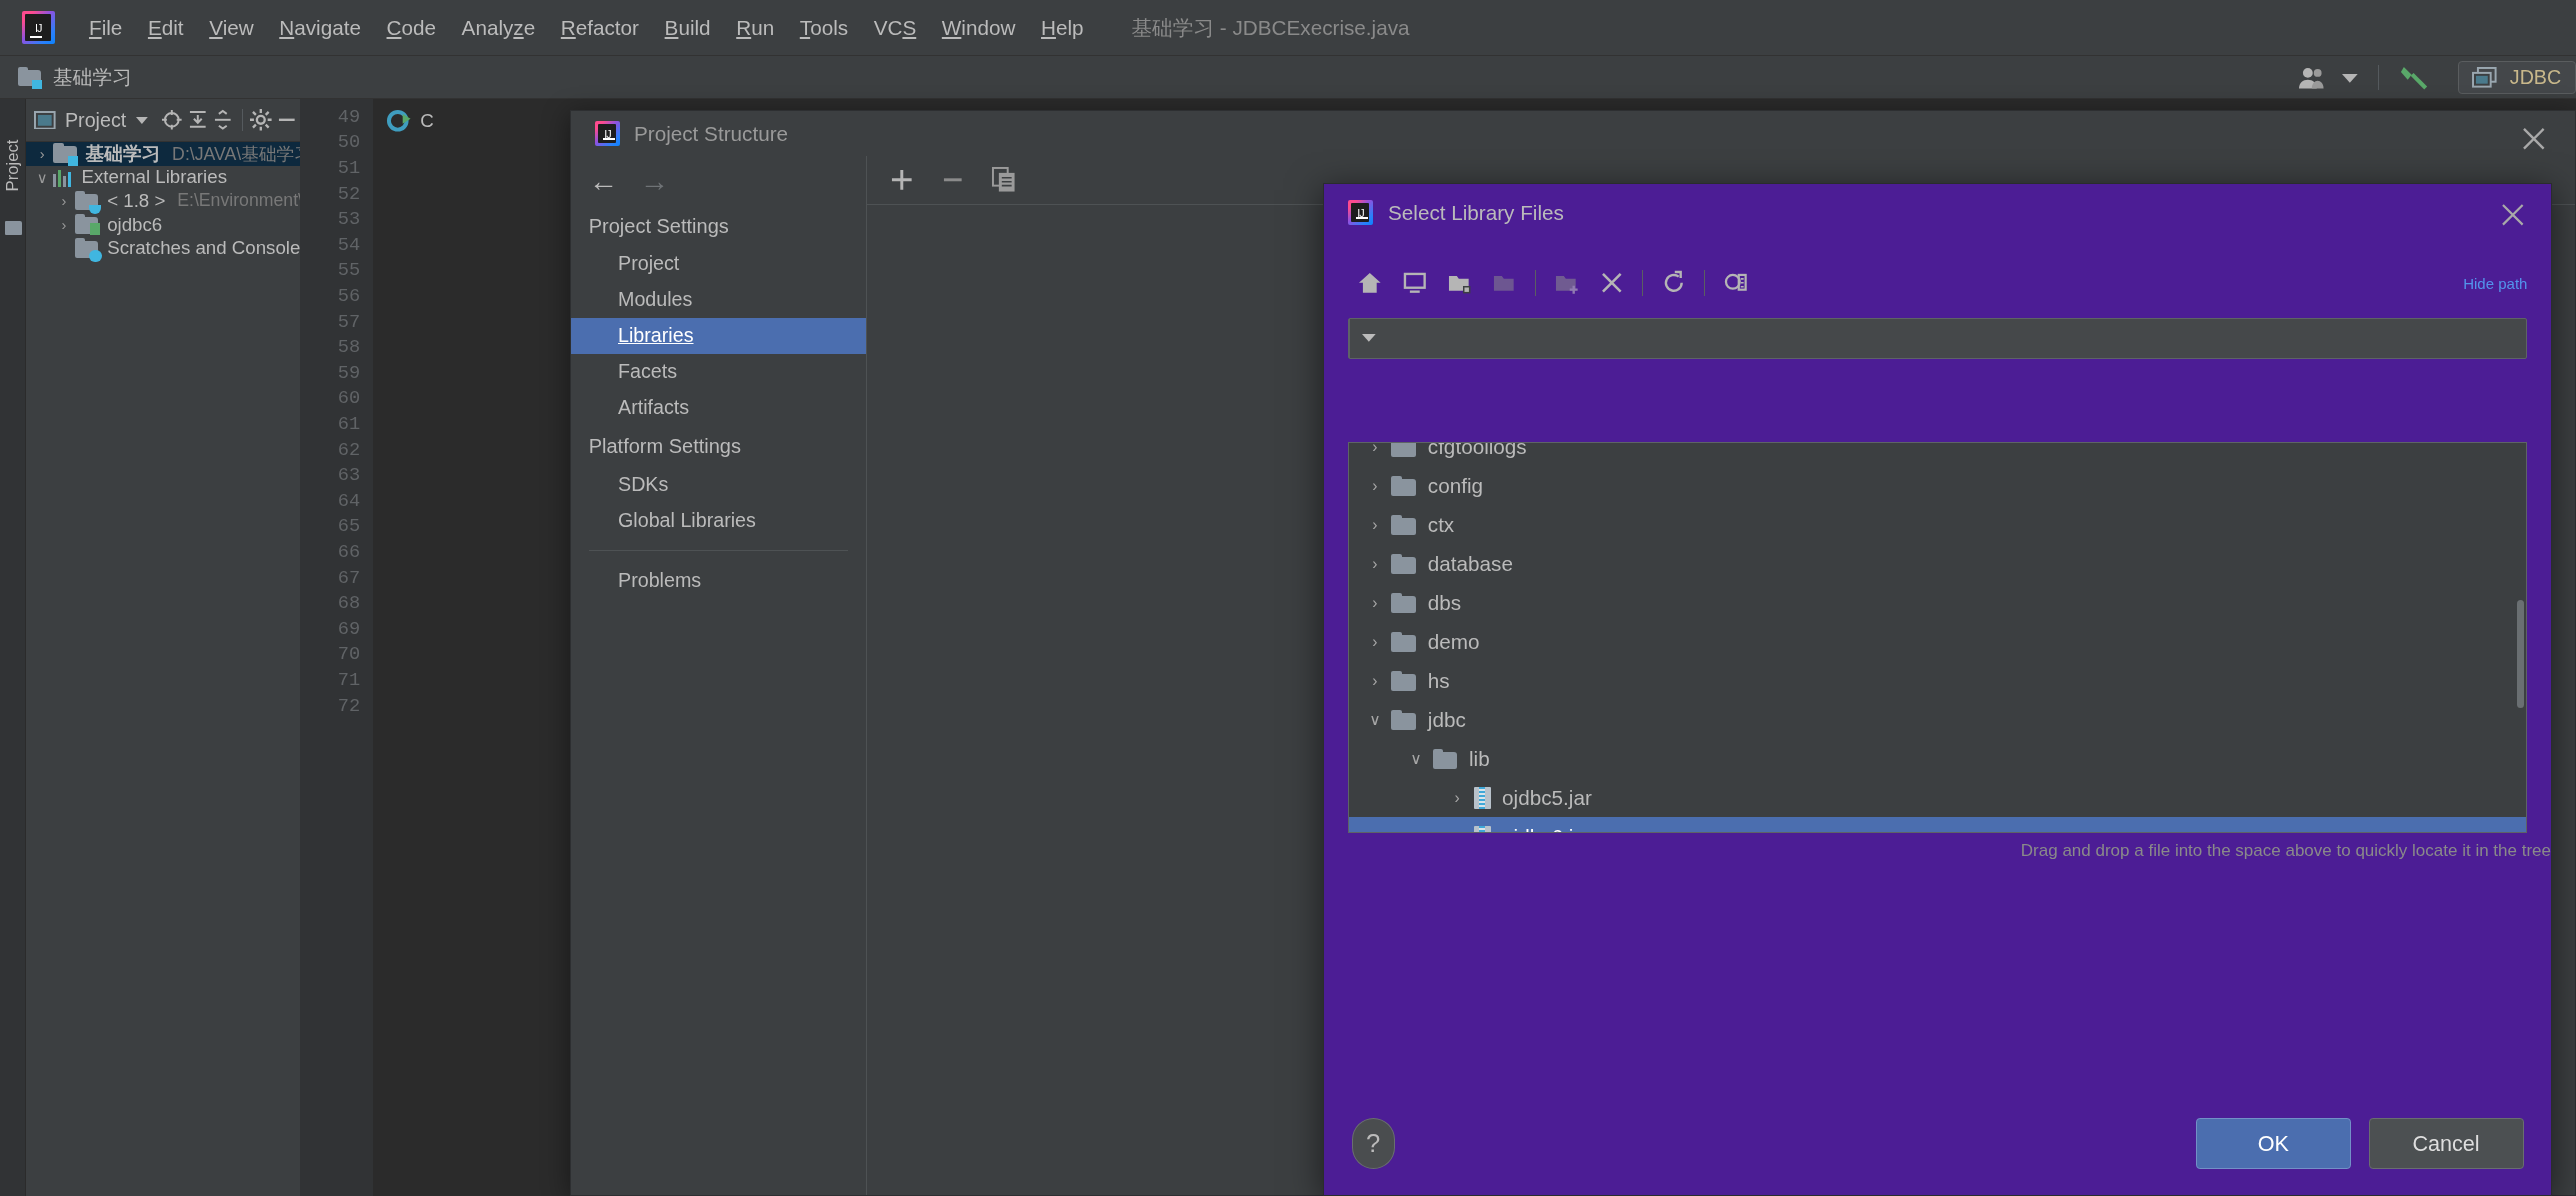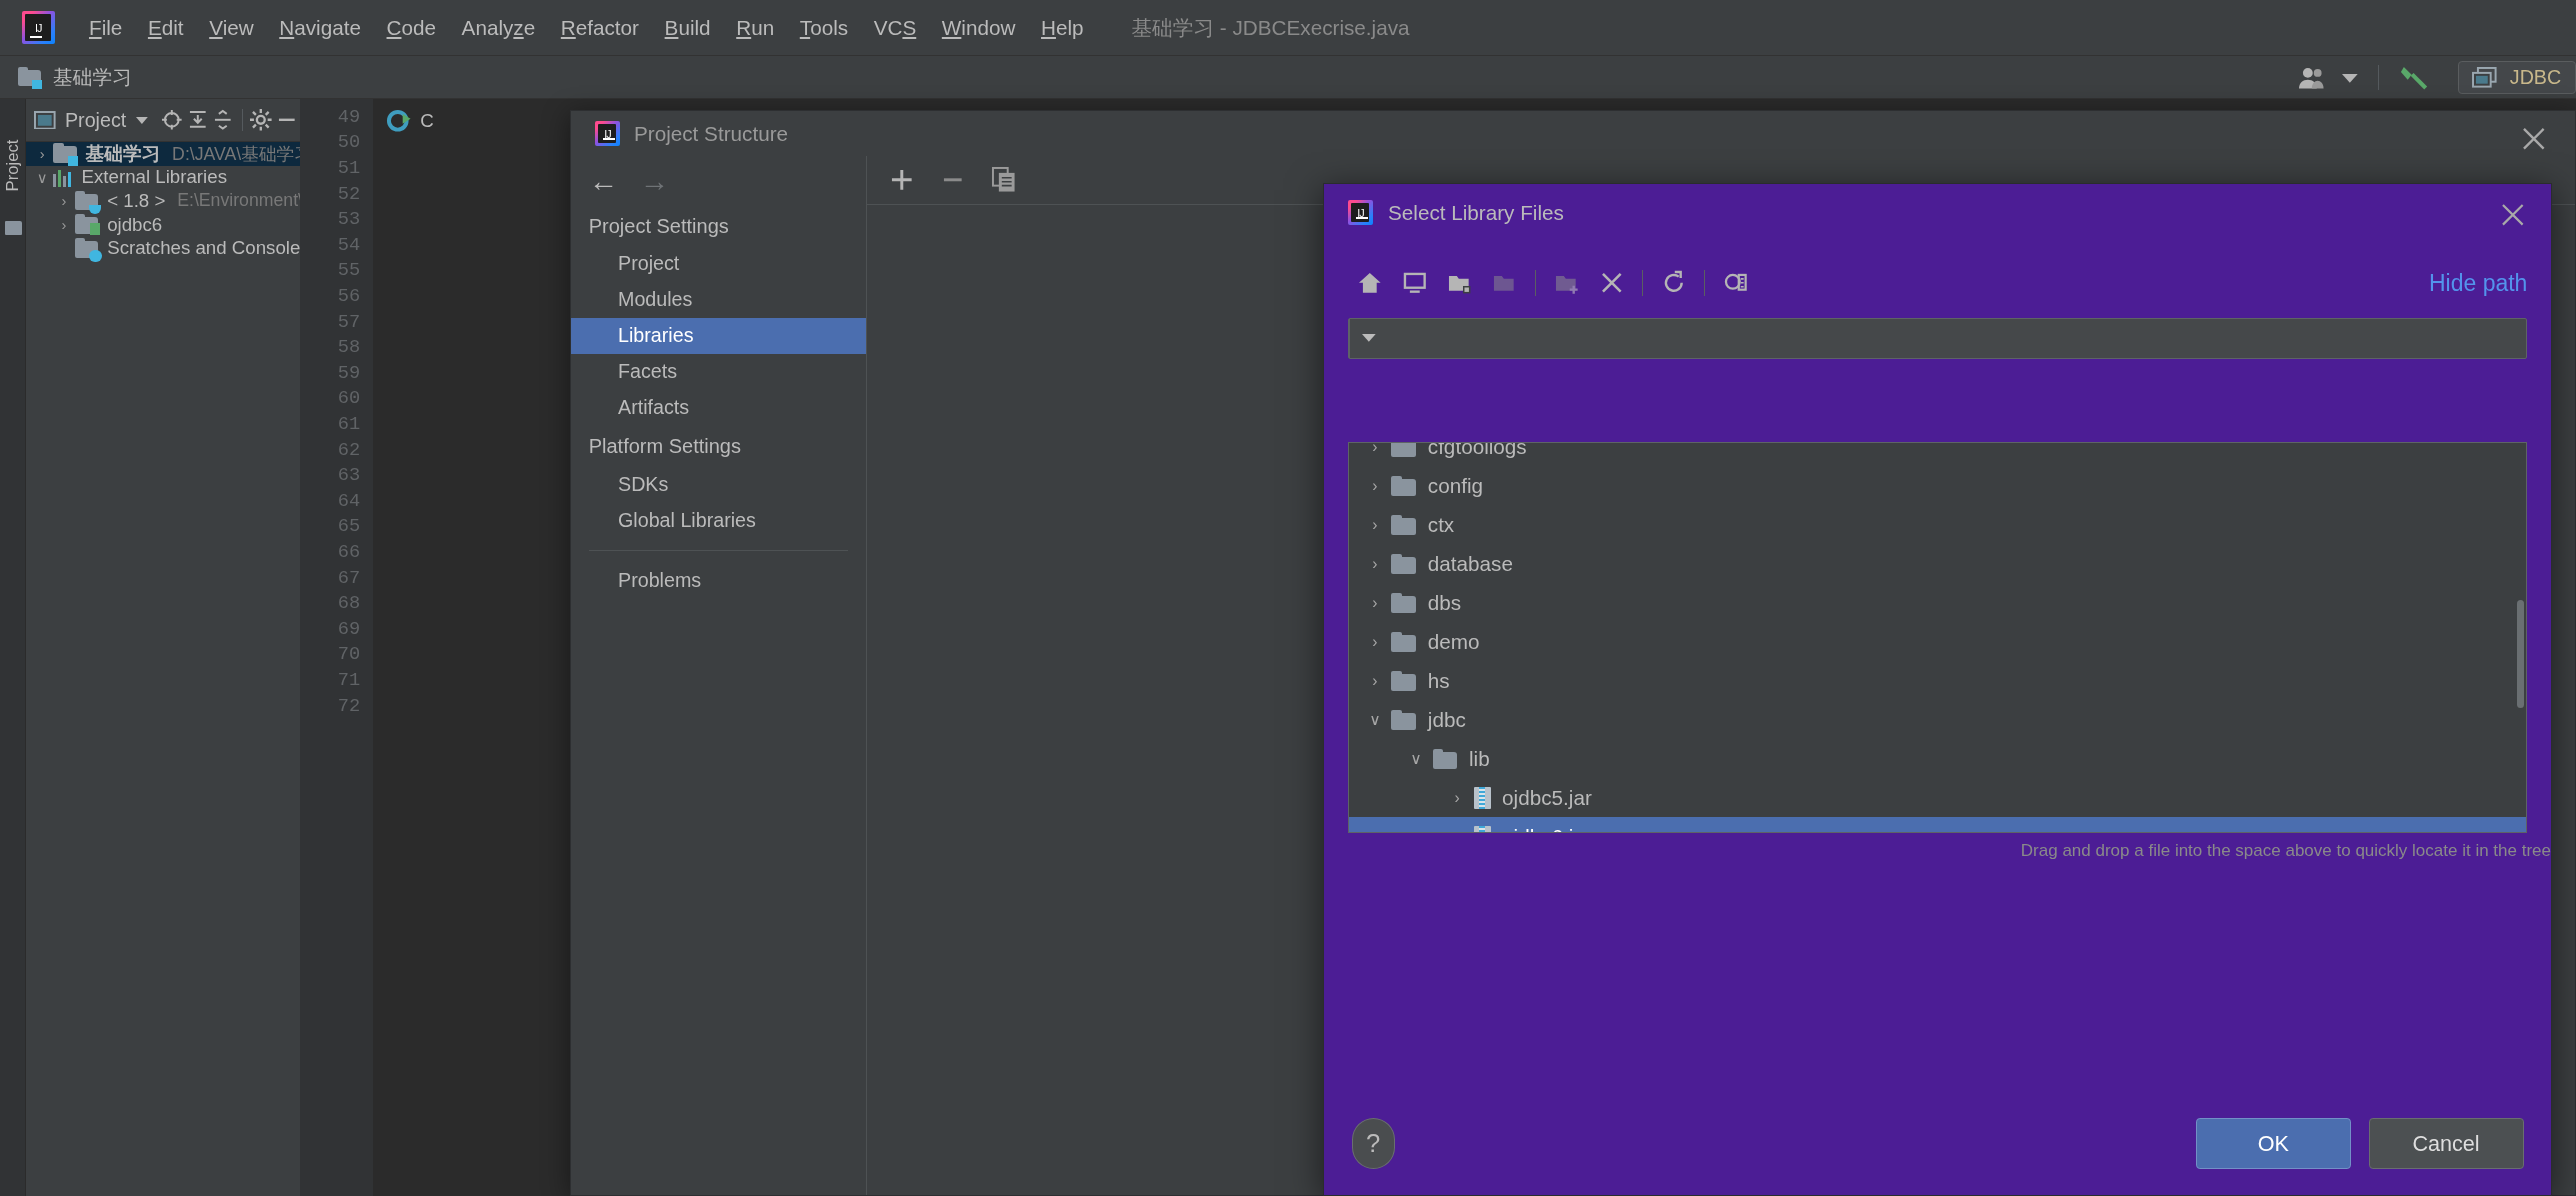--- a/index.html
+++ b/index.html
@@ -125,21 +125,21 @@
   .ps-close { position: absolute; right: 21.6px; top: 7.9px; width: 39px; height: 39px;
     display: flex; align-items: center; justify-content: center; }
   .ps-body { position: absolute; left: 0; top: 45px; right: 0; bottom: 0; display: flex; }
   .ps-left { width: 295px; background: #3c3f41; position: relative; }
   .ps-navrow { height: 49px; display: flex; align-items: center; padding-left: 17.7px; gap: 21.6px; }
   .ps-nav-arrow { font-size: 29.5px; color: #bbbbbb; line-height: 1; }
   .ps-nav-arrow.dim { color: #6f7376; }
   .ps-group { font-size: 20px; color: #bbbbbb; padding: 9.8px 0 7.9px 17.7px; }
   .ps-item { height: 36px; display: flex; align-items: center; padding-left: 47px;
     font-size: 19.7px; color: #bbbbbb; }
-  .ps-item.sel { background: #4b6eaf; color: #ffffff; }
+  .ps-item.sel { background: #4b6eaf; color: #ffffff; text-decoration: underline; }
   .ps-sep { height: 1px; background: #4e5254; margin: 11.8px 17.7px 11.8px 17.7px; }
   .ps-right { flex: 1; position: relative; background: #3c3f41; border-left: 1px solid #4e5254; }
   .ps-toolbar { height: 49px; display: flex; align-items: center; padding-left: 21.6px; gap: 25.6px;
     border-bottom: 1px solid #4e5254; }
   .ps-empty { position: absolute; left: 0; right: 0; top: 0; bottom: 0;
     display: flex; align-items: center; justify-content: center; }
   .ps-empty span { font-size: 19.7px; color: #9a8d7f; margin-top: -315px; }
 
   
   .slf {
@@ -148,21 +148,21 @@
     box-shadow: 0 5.9px 33px rgba(0,0,0,0.55);
   }
   .slf-title { height: 57px; display: flex; align-items: center; padding-left: 23.6px; position: relative; }
   .slf-title .lbl { font-size: 20.7px; color: #bbbbbb; margin-left: 14.8px; }
   .slf-close { position: absolute; right: 19.7px; top: 11.8px; width: 37px; height: 37px;
     display: flex; align-items: center; justify-content: center; }
   .slf-desc { font-size: 20.7px; color: #bbbbbb; padding: 5.9px 23.6px 0 23.6px; }
   .slf-toolbar { height: 53px; display: flex; align-items: center; padding: 0 23.6px; margin-top: 15.7px; position: relative; }
   .tb-ic { width: 45px; height: 39px; display: flex; align-items: center; justify-content: center; }
   .tb-sep { width: 1px; height: 25.6px; background: #5a5e61; margin: 0 7.9px; }
-  .hidepath { position: absolute; right: 23.6px; font-size: 23px; color: #5394ec; }
+  .hidepath { position: absolute; right: 23.6px; font-size: 15px; color: #5394ec; }
   .pathfield {
     margin: 7.9px 23.6px 0 23.6px; height: 41px; background: #45484a; border: 1px solid #5e6366;
     display: flex; align-items: center; border-radius: 2px;
   }
   .pathfield .val { flex: 1; font-size: 19.7px; color: #c8c8c8; padding-left: 11.8px;
     white-space: nowrap; overflow: hidden; }
   .pathfield .dd { width: 39px; height: 39px; display: flex; align-items: center; justify-content: center;
     border-left: 1px solid #5e6366; color: #bbbbbb; font-size: 13.8px; }
   .filetree {
     position: absolute; left: 23.6px; right: 23.6px; top: 258px; height: 391px;

